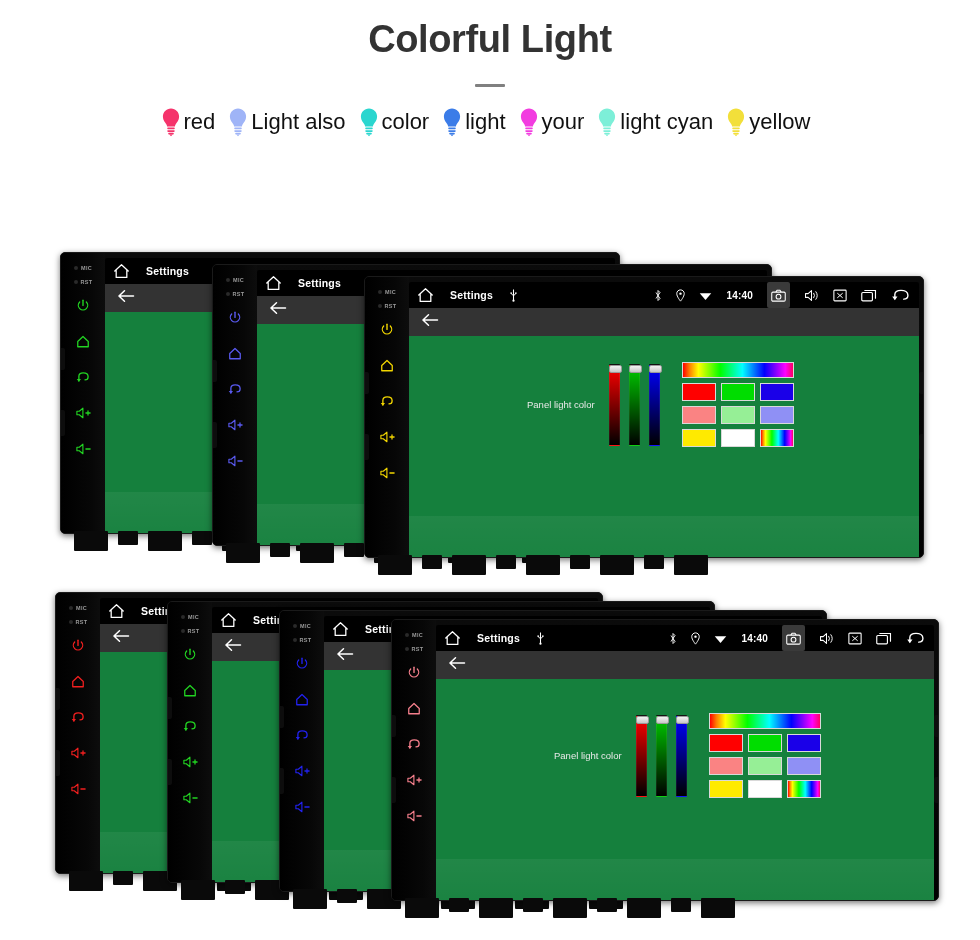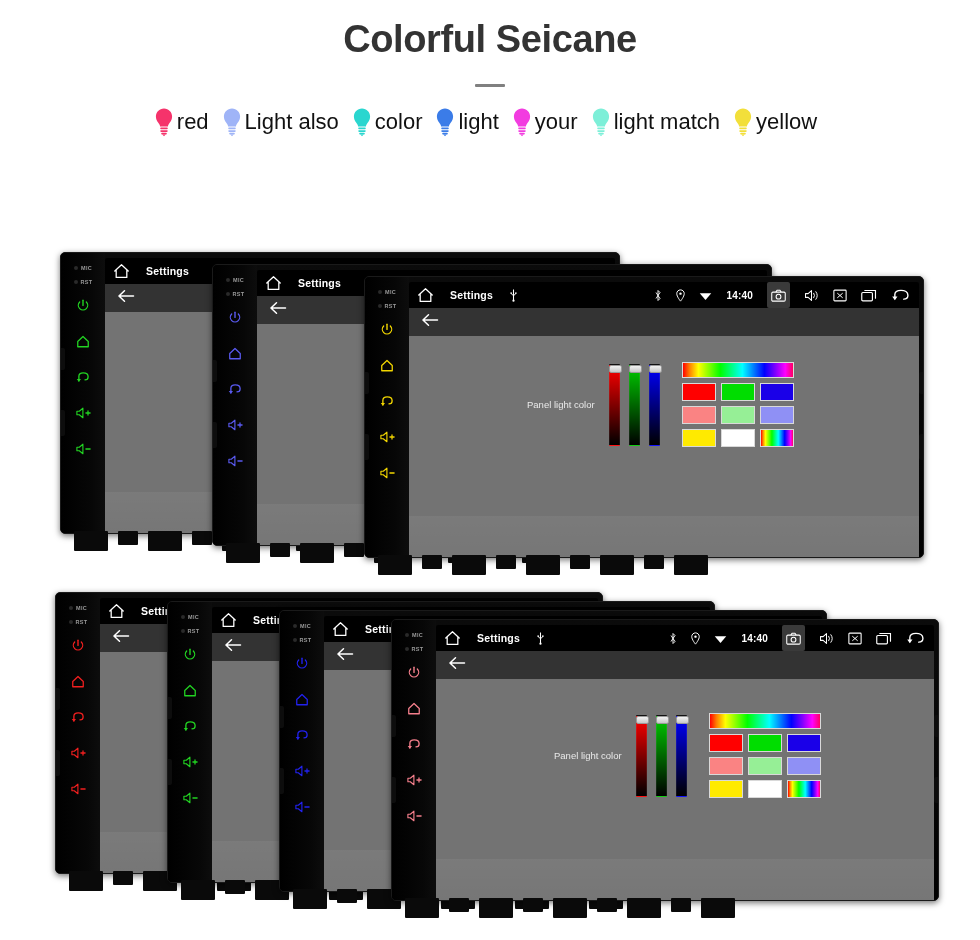--- a/index.html
+++ b/index.html
@@ -86,21 +86,21 @@
   .sb-right { display:flex; align-items:center; gap:14px; }
   .sb-clock { font-size: 10px; font-weight: bold; letter-spacing:.2px; }
   .sb-icon { display:flex; align-items:center; justify-content:center; }
   .sb-icon.hl { background:#3a3a3a; border-radius:2px; padding: 3px 4px; height:26px;}
 
   .appbar {
     height: 28px; flex:0 0 28px; background:#333;
     display:flex; align-items:center; padding-left: 12px;
   }
   .content {
-    flex:1 1 auto; background:#737373; position:relative;
+    flex:1 1 auto; background:#15803d; position:relative;
   }
   .glass {
     position:absolute; left:0; right:0; bottom:0; height: 46px;
     background: linear-gradient(180deg, rgba(255,255,255,.055), rgba(255,255,255,.02));
   }
 
   
   .plc { position:absolute; display:flex; align-items:center; }
   .plc-label { color:#e9e9e9; font-size: 9.5px; margin-right: 14px; white-space:nowrap; }
   .sliders { display:flex; gap:9px; align-items:flex-start; }
@@ -138,21 +138,21 @@
   }
   #wm-top { left: 380px; top: 503px; }
   #wm-bottom { left: 395px; top: 855px; }
 </style>
 </head>
 <body>
 
 <div class="page">
 
   <div class="hero">
-    <div class="hero-title">Colorful Seicane</div>
+    <div class="hero-title">Colorful Light</div>
     <div class="hero-divider"></div>
     <div class="legend" id="legend">
         <div class="legend-item">
           <svg class="bulb" viewBox="0 0 20 32">
     <path d="M10 1 C15.2 1 19 5 19 10.2 C19 14 16.8 16.4 15.4 18.2 C14.7 19.1 14.4 20 14.4 21 L5.6 21 C5.6 20 5.3 19.1 4.6 18.2 C3.2 16.4 1 14 1 10.2 C1 5 4.8 1 10 1 Z" fill="#f5336b"></path>
     <rect x="5.8" y="22.2" width="8.4" height="1.9" rx=".9" fill="#f5336b"></rect>
     <rect x="5.8" y="25.1" width="8.4" height="1.9" rx=".9" fill="#f5336b"></rect>
     <rect x="6.9" y="28" width="6.2" height="1.9" rx=".9" fill="#f5336b"></rect>
     <path d="M10 31.9 L8.2 29.9 L11.8 29.9 Z" fill="#f5336b"></path>
   </svg>
@@ -199,21 +199,21 @@
           <span class="legend-label">your</span>
         </div>
         <div class="legend-item">
           <svg class="bulb" viewBox="0 0 20 32">
     <path d="M10 1 C15.2 1 19 5 19 10.2 C19 14 16.8 16.4 15.4 18.2 C14.7 19.1 14.4 20 14.4 21 L5.6 21 C5.6 20 5.3 19.1 4.6 18.2 C3.2 16.4 1 14 1 10.2 C1 5 4.8 1 10 1 Z" fill="#7defd8"></path>
     <rect x="5.8" y="22.2" width="8.4" height="1.9" rx=".9" fill="#7defd8"></rect>
     <rect x="5.8" y="25.1" width="8.4" height="1.9" rx=".9" fill="#7defd8"></rect>
     <rect x="6.9" y="28" width="6.2" height="1.9" rx=".9" fill="#7defd8"></rect>
     <path d="M10 31.9 L8.2 29.9 L11.8 29.9 Z" fill="#7defd8"></path>
   </svg>
-          <span class="legend-label">light match</span>
+          <span class="legend-label">light cyan</span>
         </div>
         <div class="legend-item">
           <svg class="bulb" viewBox="0 0 20 32">
     <path d="M10 1 C15.2 1 19 5 19 10.2 C19 14 16.8 16.4 15.4 18.2 C14.7 19.1 14.4 20 14.4 21 L5.6 21 C5.6 20 5.3 19.1 4.6 18.2 C3.2 16.4 1 14 1 10.2 C1 5 4.8 1 10 1 Z" fill="#f2df3a"></path>
     <rect x="5.8" y="22.2" width="8.4" height="1.9" rx=".9" fill="#f2df3a"></rect>
     <rect x="5.8" y="25.1" width="8.4" height="1.9" rx=".9" fill="#f2df3a"></rect>
     <rect x="6.9" y="28" width="6.2" height="1.9" rx=".9" fill="#f2df3a"></rect>
     <path d="M10 31.9 L8.2 29.9 L11.8 29.9 Z" fill="#f2df3a"></path>
   </svg>
           <span class="legend-label">yellow</span>

